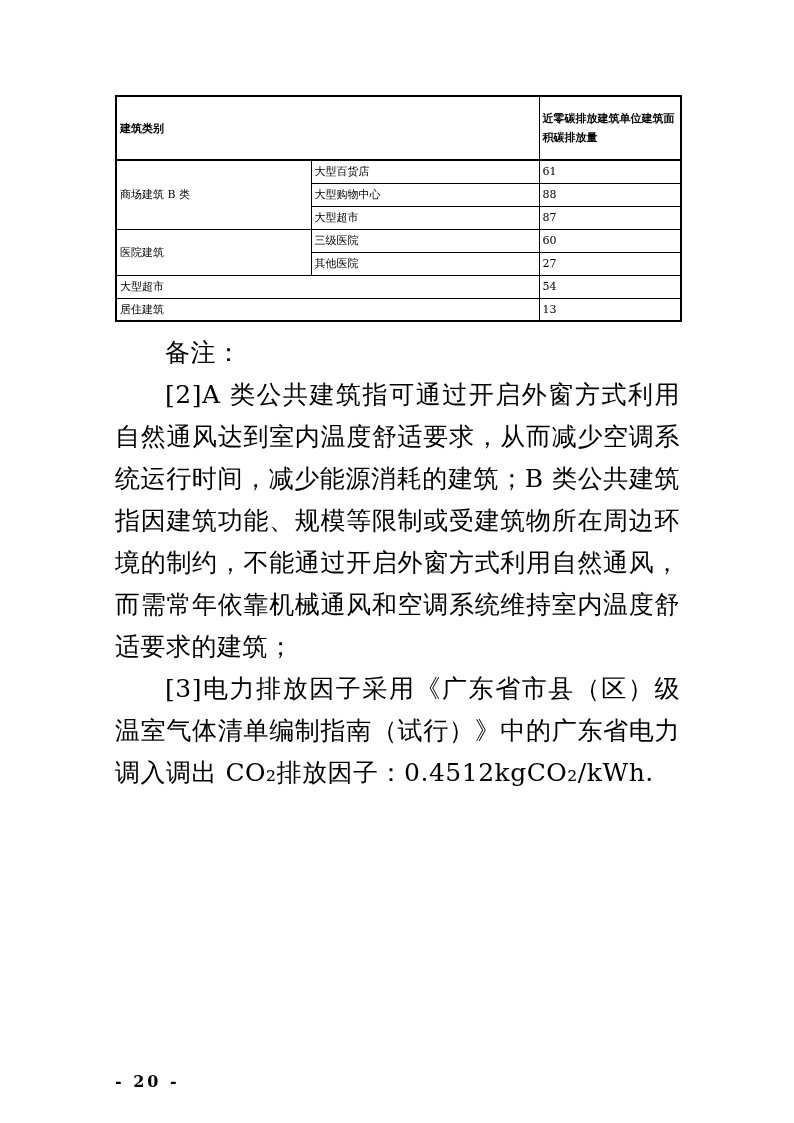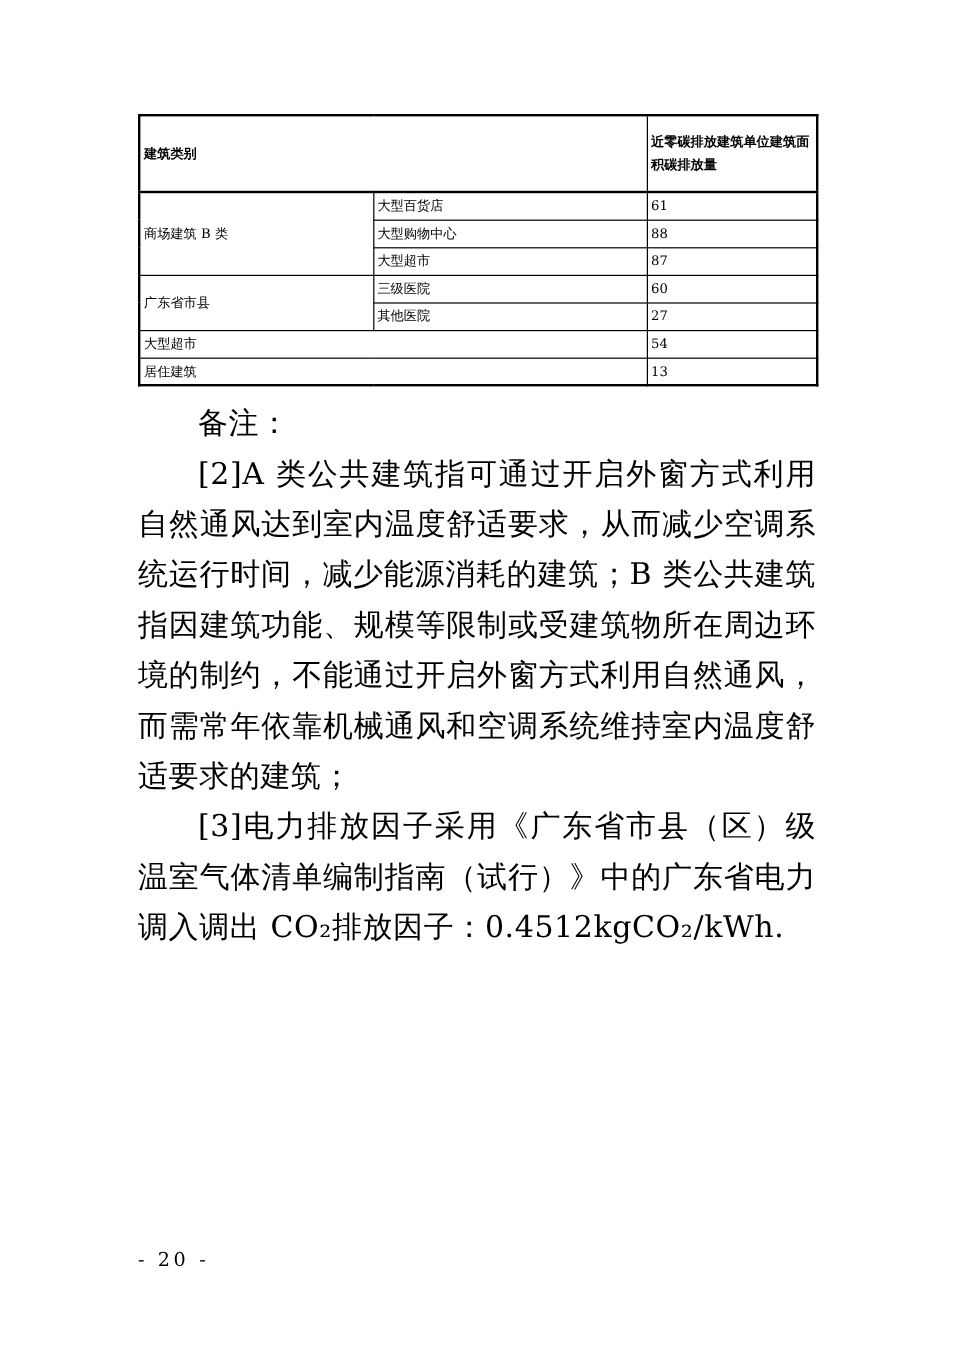--- a/index.html
+++ b/index.html
@@ -53,23 +53,24 @@
     font-size: 25px;
     line-height: 42px;
     text-align: justify;
     text-align-last: left;
     letter-spacing: 0.5px;
   }
   .notes p { text-indent: 2em; }
   .page-number {
     position: absolute;
     left: 115px;
-    top: 1040px;
+    top: 1072px;
     font-size: 16px;
     letter-spacing: 3px;
+    font-weight: bold;
   }
 </style>
 </head>
 <body>
 
 <div class="page">
   <div class="content">
 
     <table class="emission-table">
       <colgroup>
@@ -89,21 +90,21 @@
         </tr>
         <tr>
           <td>大型购物中心</td>
           <td>88</td>
         </tr>
         <tr>
           <td>大型超市</td>
           <td>87</td>
         </tr>
         <tr>
-          <td rowspan="2" class="group-cell">广东省市县</td>
+          <td rowspan="2" class="group-cell">医院建筑</td>
           <td>三级医院</td>
           <td>60</td>
         </tr>
         <tr>
           <td>其他医院</td>
           <td>27</td>
         </tr>
         <tr>
           <td colspan="2">大型超市</td>
           <td>54</td>

